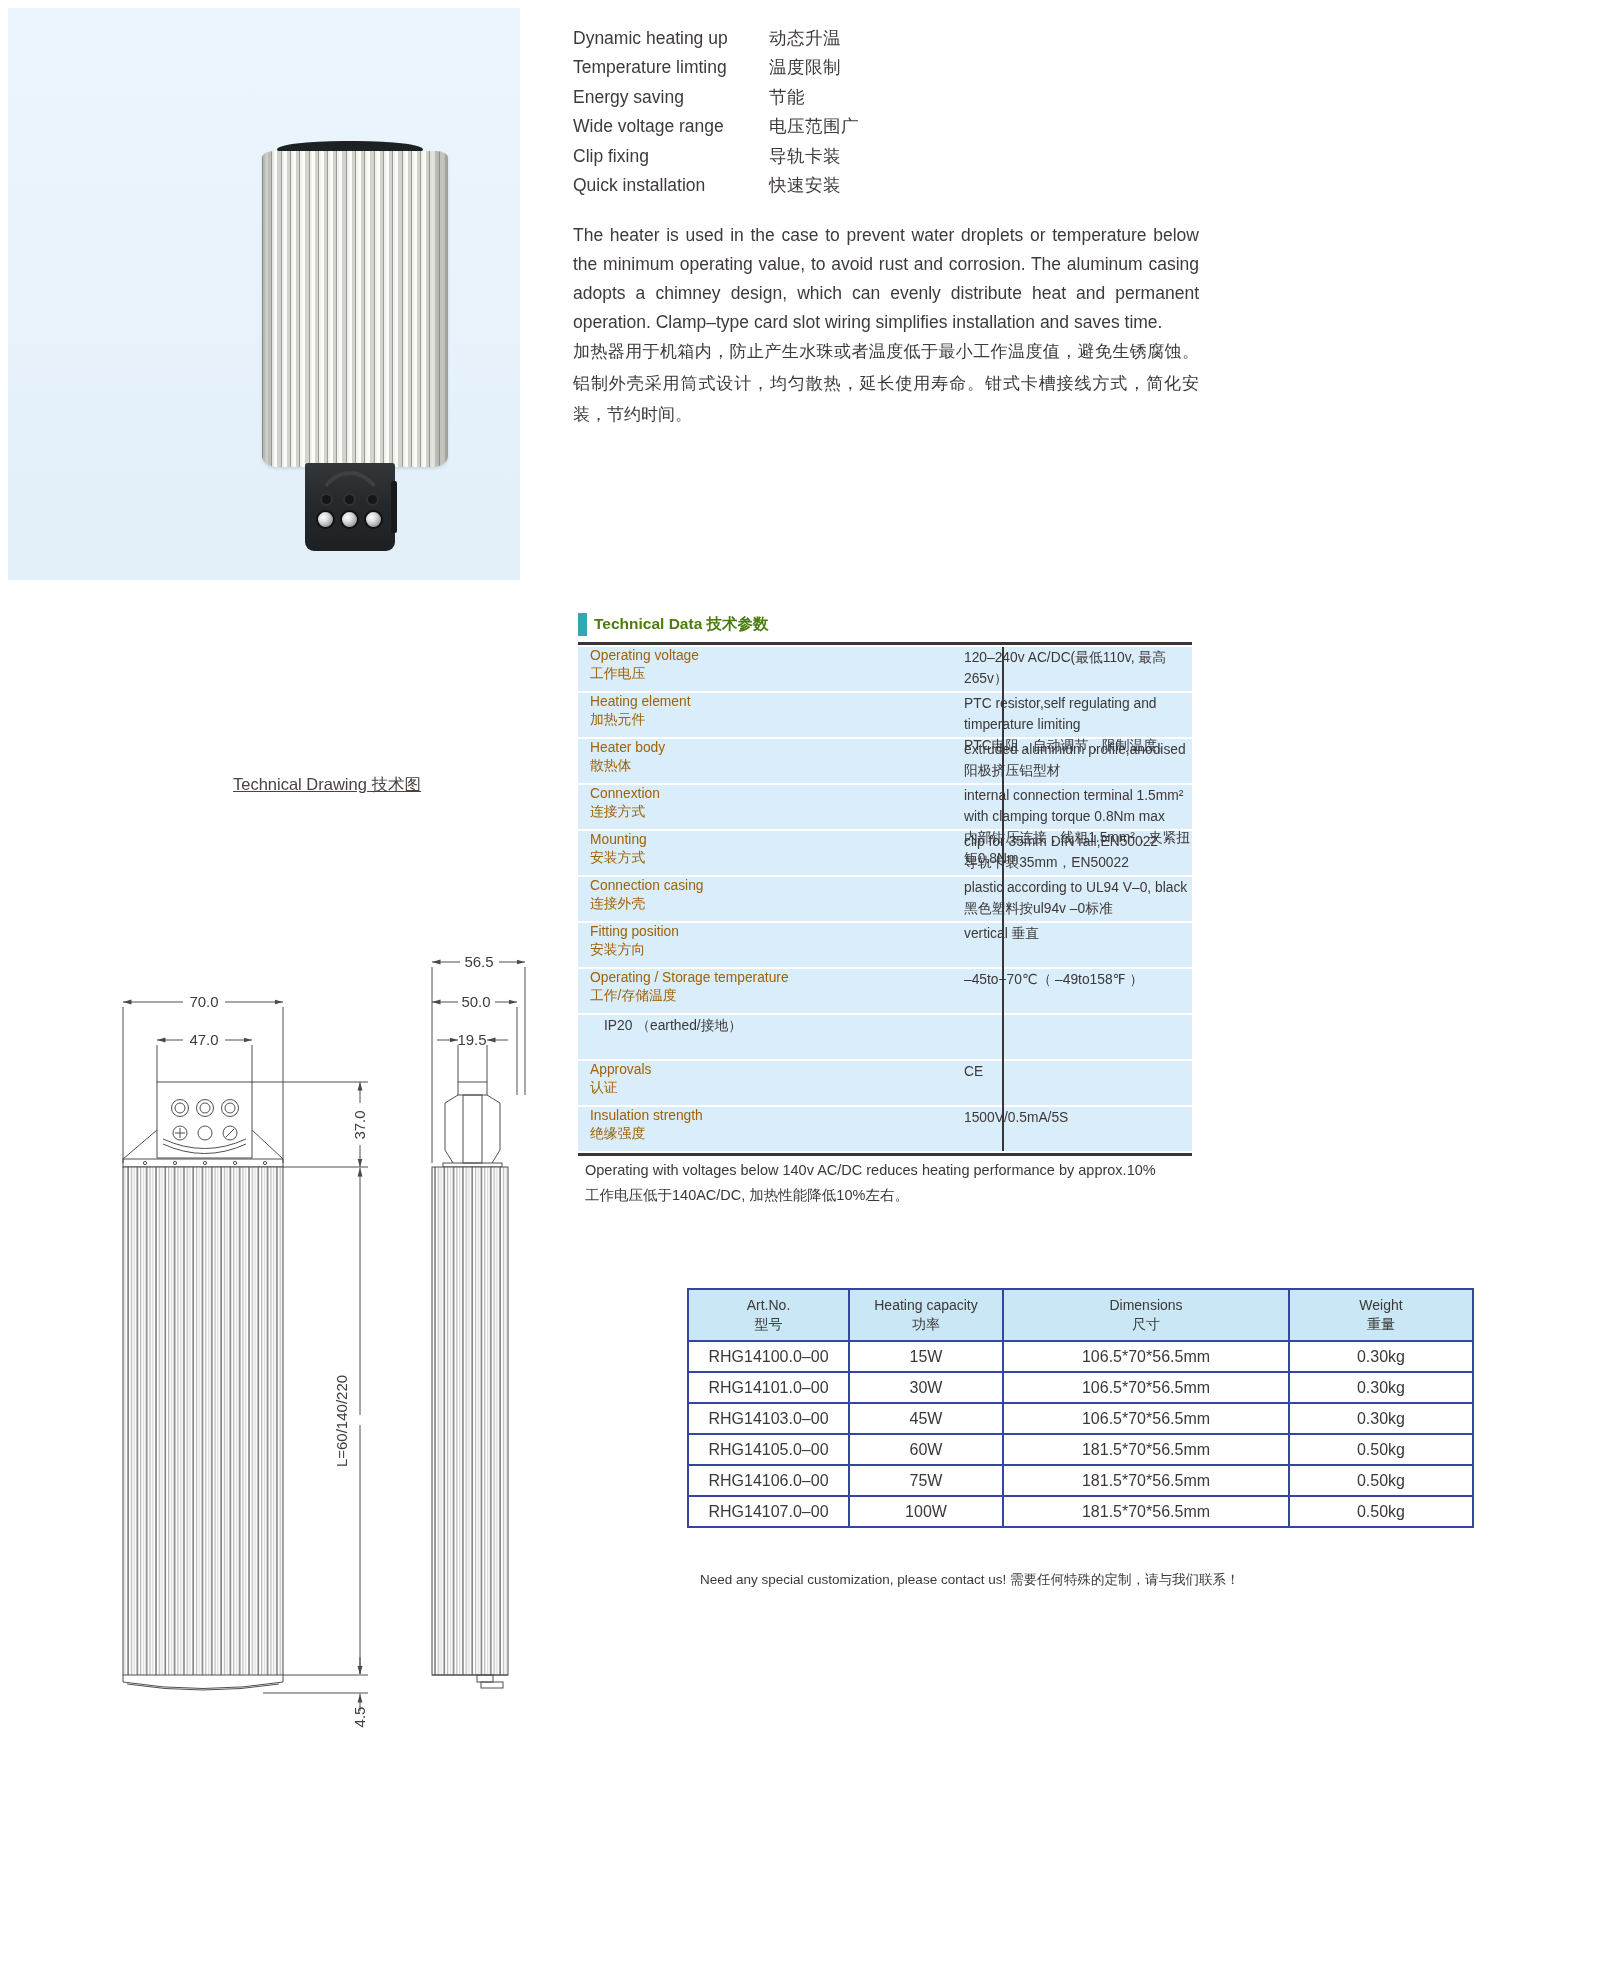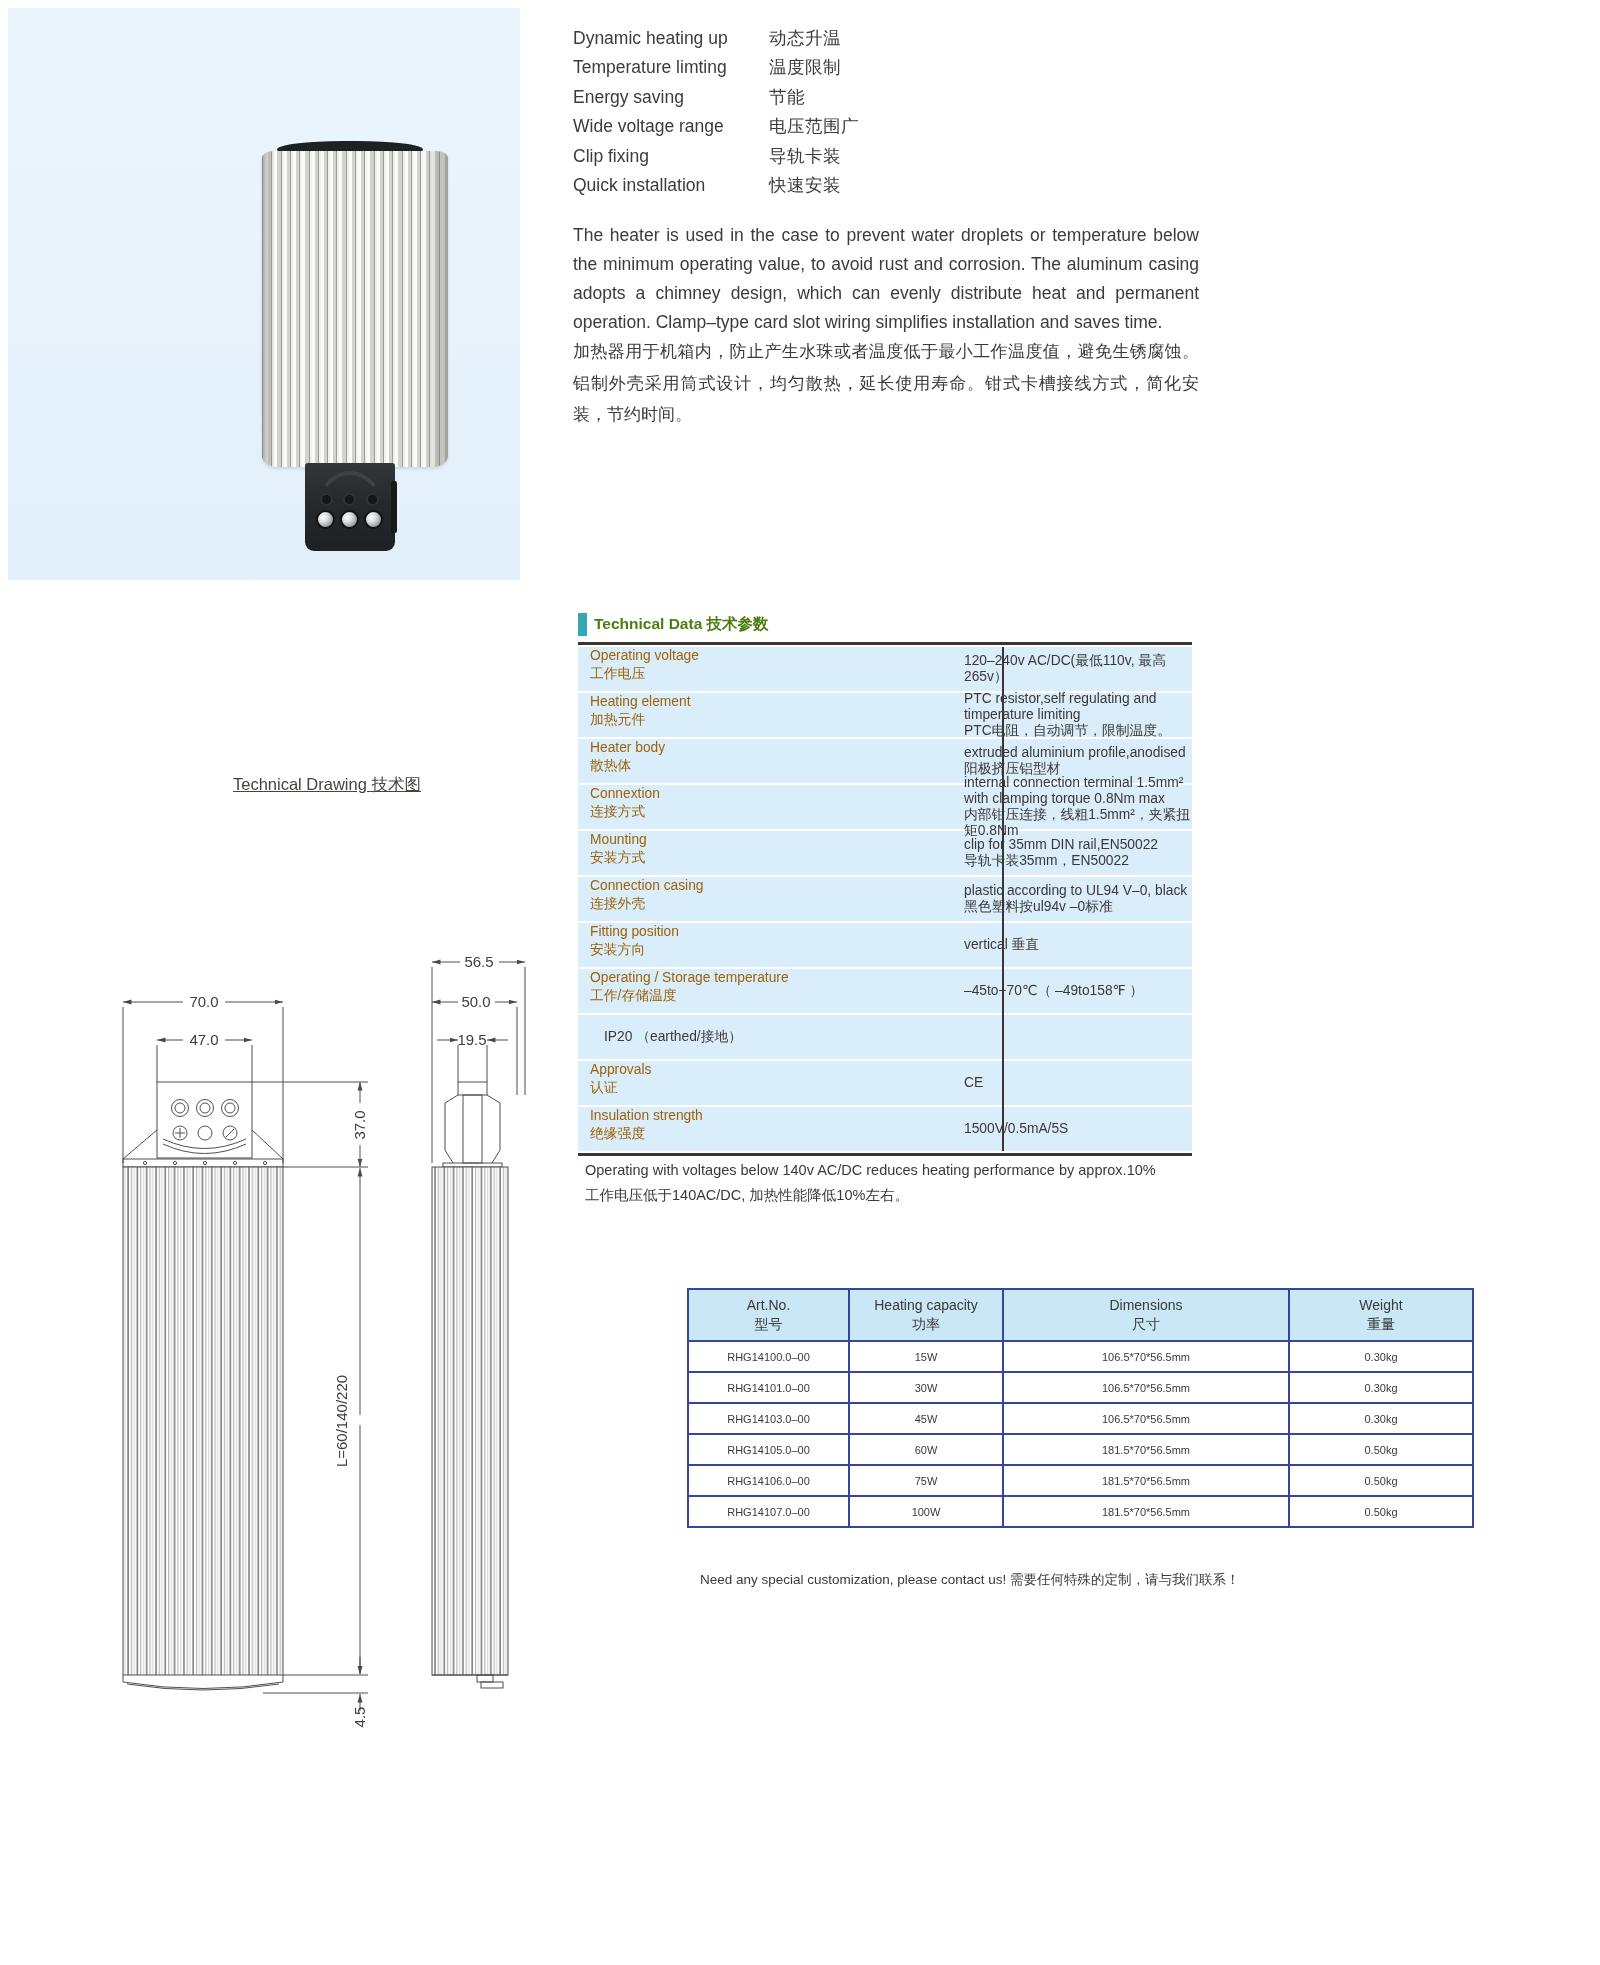--- a/index.html
+++ b/index.html
@@ -47,32 +47,32 @@
   .tech-title-row { display:flex; align-items:center; height:27px; }
   .tech-accent { width:9px; height:23px; background:#33a7b5; margin-right:7px; }
   .tech-title { font-size:15.5px; font-weight:bold; color:#4d7c0f; }
   .tech-rule { position:absolute; left:0; width:614px; height:3px; background:#3a3534; }
   .rule-top { top:31px; }
   .rule-bottom { top:542px; }
   .tech-rows { position:absolute; left:0; top:36px; width:614px; }
   .tech-row { display:flex; height:44px; margin-bottom:2px; background:#d9edfa; }
   .tech-label { width:360px; padding-left:12px; display:flex; flex-direction:column; justify-content:flex-start;
     font-size:13.8px; line-height:17.5px; color:#a16207; }
-  .tech-value { flex:1; padding-left:26px; display:flex; flex-direction:column; justify-content:center;
-    font-size:13.8px; line-height:16px; color:#3d3837; }
+  .tech-value { flex:1; padding-left:26px; display:flex; flex-direction:column; justify-content:flex-start;
+    font-size:13.8px; line-height:21px; color:#3d3837; }
   .tech-divider { position:absolute; left:424px; top:36px; width:2px; height:504px; background:#3a3534; }
   .tech-note-en { position:absolute; left:7px; top:551px; font-size:14.5px; color:#3d3837; white-space:nowrap; }
   .tech-note-zh { position:absolute; left:7px; top:575px; font-size:14.5px; color:#3d3837; white-space:nowrap; }
 
   
   .products-table { position:absolute; left:687px; top:1288px; border-collapse:collapse; table-layout:fixed; }
   .products-table th, .products-table td { border:2px solid #36459e; text-align:center; vertical-align:middle;
     font-weight:normal; color:#3d3837; }
   .products-table th { background:#c9e7f5; height:52px; font-size:14px; line-height:19px; }
-  .products-table td { background:#ffffff; height:31px; font-size:11px; }
+  .products-table td { background:#ffffff; height:31px; font-size:16px; }
   .col-art { width:161px; } .col-cap { width:154px; } .col-dim { width:286px; } .col-wt { width:184px; }
   .products-note { position:absolute; left:700px; top:1571px; font-size:13.5px; color:#3d3837; white-space:nowrap; }
 
   
   .drawing-caption { position:absolute; left:233px; top:774px; font-size:16.5px; color:#4b413f;text-decoration:underline; }
   .tech-drawing { position:absolute; left:75px; top:945px; }
 </style>
 </head>
 <body>
 

